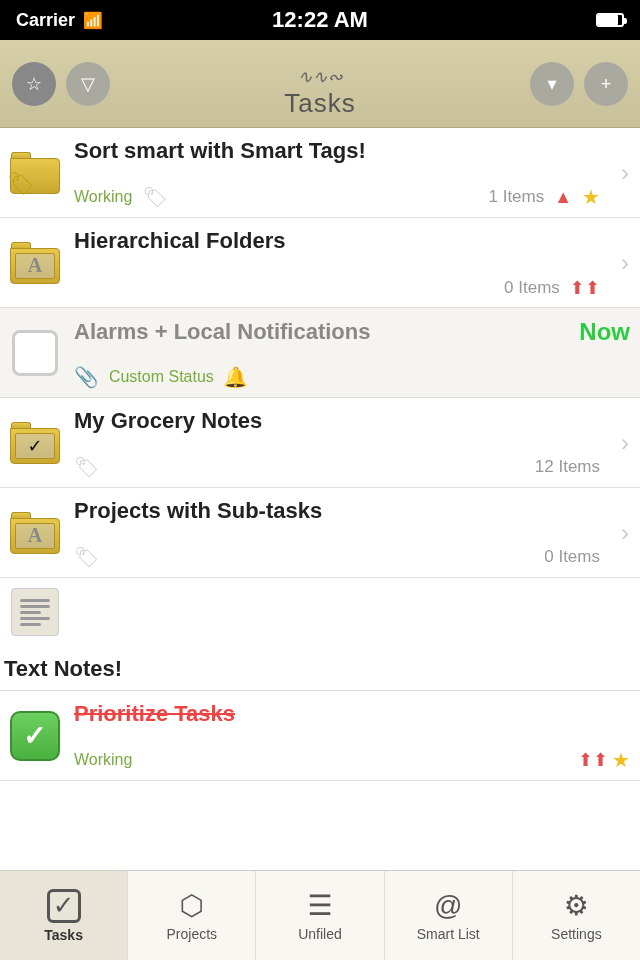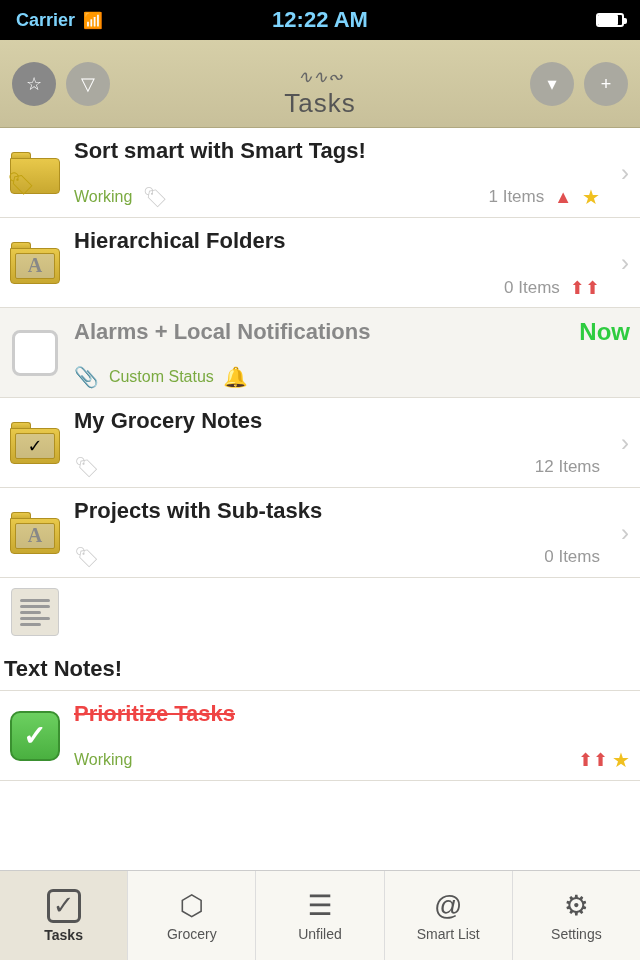--- a/index.html
+++ b/index.html
@@ -8,21 +8,21 @@
       background: #f2f0e8;
       width: 640px;
       height: 960px;
       overflow: hidden;
       position: relative;
     }
 
     
     .status-bar {
       background: #000;
-      color: #7dd3fc;
+      color: #ffffff;
       height: 40px;
       display: flex;
       align-items: center;
       justify-content: space-between;
       padding: 0 16px;
       font-size: 18px;
       font-weight: 600;
     }
     .status-bar-left { display: flex; align-items: center; gap: 8px; }
     .status-bar-center { position: absolute; left: 50%; transform: translateX(-50%); font-size: 22px; font-weight: 600; }
@@ -438,21 +438,21 @@
 
 </div>
 
 <div class="tab-bar">
   <div class="tab-item active">
     <span class="tab-icon" style="font-size:26px;border:3px solid #555;border-radius:6px;width:34px;height:34px;display:flex;align-items:center;justify-content:center;">✓</span>
     <span class="tab-label">Tasks</span>
   </div>
   <div class="tab-item">
     <span class="tab-icon">⬡</span>
-    <span class="tab-label">Grocery</span>
+    <span class="tab-label">Projects</span>
   </div>
   <div class="tab-item">
     <span class="tab-icon">☰</span>
     <span class="tab-label">Unfiled</span>
   </div>
   <div class="tab-item">
     <span class="tab-icon">@</span>
     <span class="tab-label">Smart List</span>
   </div>
   <div class="tab-item">

